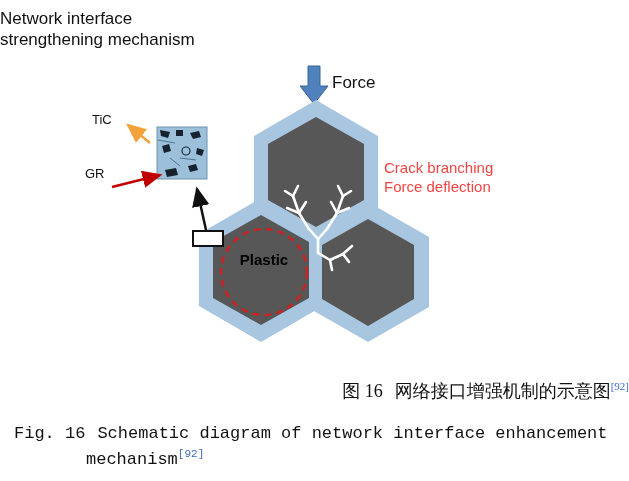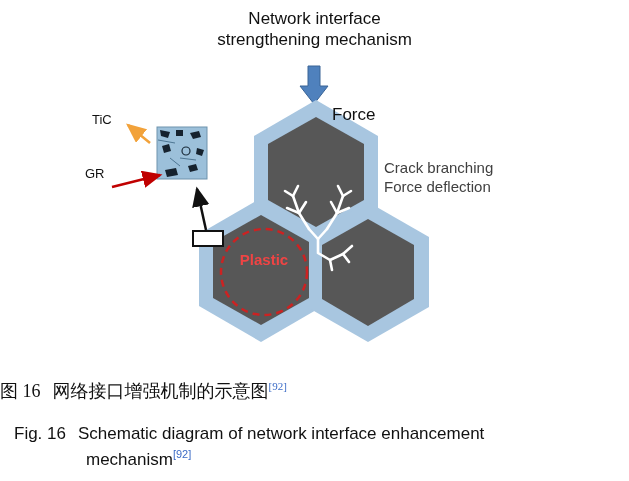--- a/index.html
+++ b/index.html
@@ -1,26 +1,26 @@
 <!DOCTYPE html>
 <html><head>
 <meta charset="utf-8">
 <style>
   html,body{margin:0;padding:0;background:#ffffff;}
   #page{position:relative;width:629px;height:481px;background:#ffffff;overflow:hidden;
         font-family:"Liberation Sans",sans-serif;color:#111;}
   .abs{position:absolute;}
-  .title{width:100%;text-align:center;font-size:17px;line-height:21px;color:#111;}
+  .title{width:100%;text-align:left;font-size:17px;line-height:21px;color:#111;}
   .label{font-size:13px;color:#111;white-space:nowrap;}
-  .crack-labels{left:384px;top:158px;font-size:15px;line-height:19px;color:#404040;}
-  .plastic{left:226px;top:251px;width:76px;text-align:center;color:#ef4444;
+  .crack-labels{left:384px;top:158px;font-size:15px;line-height:19px;color:#ef4444;}
+  .plastic{left:226px;top:251px;width:76px;text-align:center;color:#000000;
            font-weight:bold;font-size:15px;line-height:17px;}
-  .caption-zh{left:0;top:379px;width:100%;text-align:left;
+  .caption-zh{left:0;top:379px;width:100%;text-align:right;
               font-family:"Liberation Serif",serif;font-size:18px;color:#111;}
-  .caption-en{font-family:Liberation Sans, sans-serif;font-size:17px;color:#111;white-space:nowrap;}
+  .caption-en{font-family:Liberation Mono, monospace;font-size:17px;color:#111;white-space:nowrap;}
   .figlabel{margin-right:12px;}
   sup.ref{color:#3b6bc6;font-size:11px;}
 </style>
 </head>
 <body>
 
 <div id="page">
 
   <div class="abs title" style="top:8px;">
     <div>Network interface</div>
@@ -93,21 +93,21 @@
       <circle cx="186" cy="151" r="4" fill="none" stroke="#1a2b3a" stroke-width="1.2"></circle>
     </g>
 
     <rect x="193" y="231" width="30" height="15" fill="#ffffff" stroke="#111111" stroke-width="2"></rect>
 
     <line x1="150" y1="143" x2="128" y2="125" stroke="#f2a23a" stroke-width="2.5" marker-end="url(#ah-orange)"></line>
     <line x1="112" y1="187" x2="160" y2="175" stroke="#c00000" stroke-width="2.5" marker-end="url(#ah-red)"></line>
     <line x1="206" y1="230" x2="197" y2="189" stroke="#111111" stroke-width="2.5" marker-end="url(#ah-black)"></line>
   </svg>
 
-  <div class="abs label" style="left:332px;top:73px;font-size:17px;margin-top:32px;">Force</div>
+  <div class="abs label" style="left:332px;top:73px;font-size:17px;">Force</div>
 
   <div class="abs label" style="left:92px;top:112px;">TiC</div>
 
   <div class="abs label" style="left:85px;top:166px;">GR</div>
 
   <div class="abs crack-labels">
     <div>Crack branching</div>
     <div>Force deflection</div>
   </div>
 

